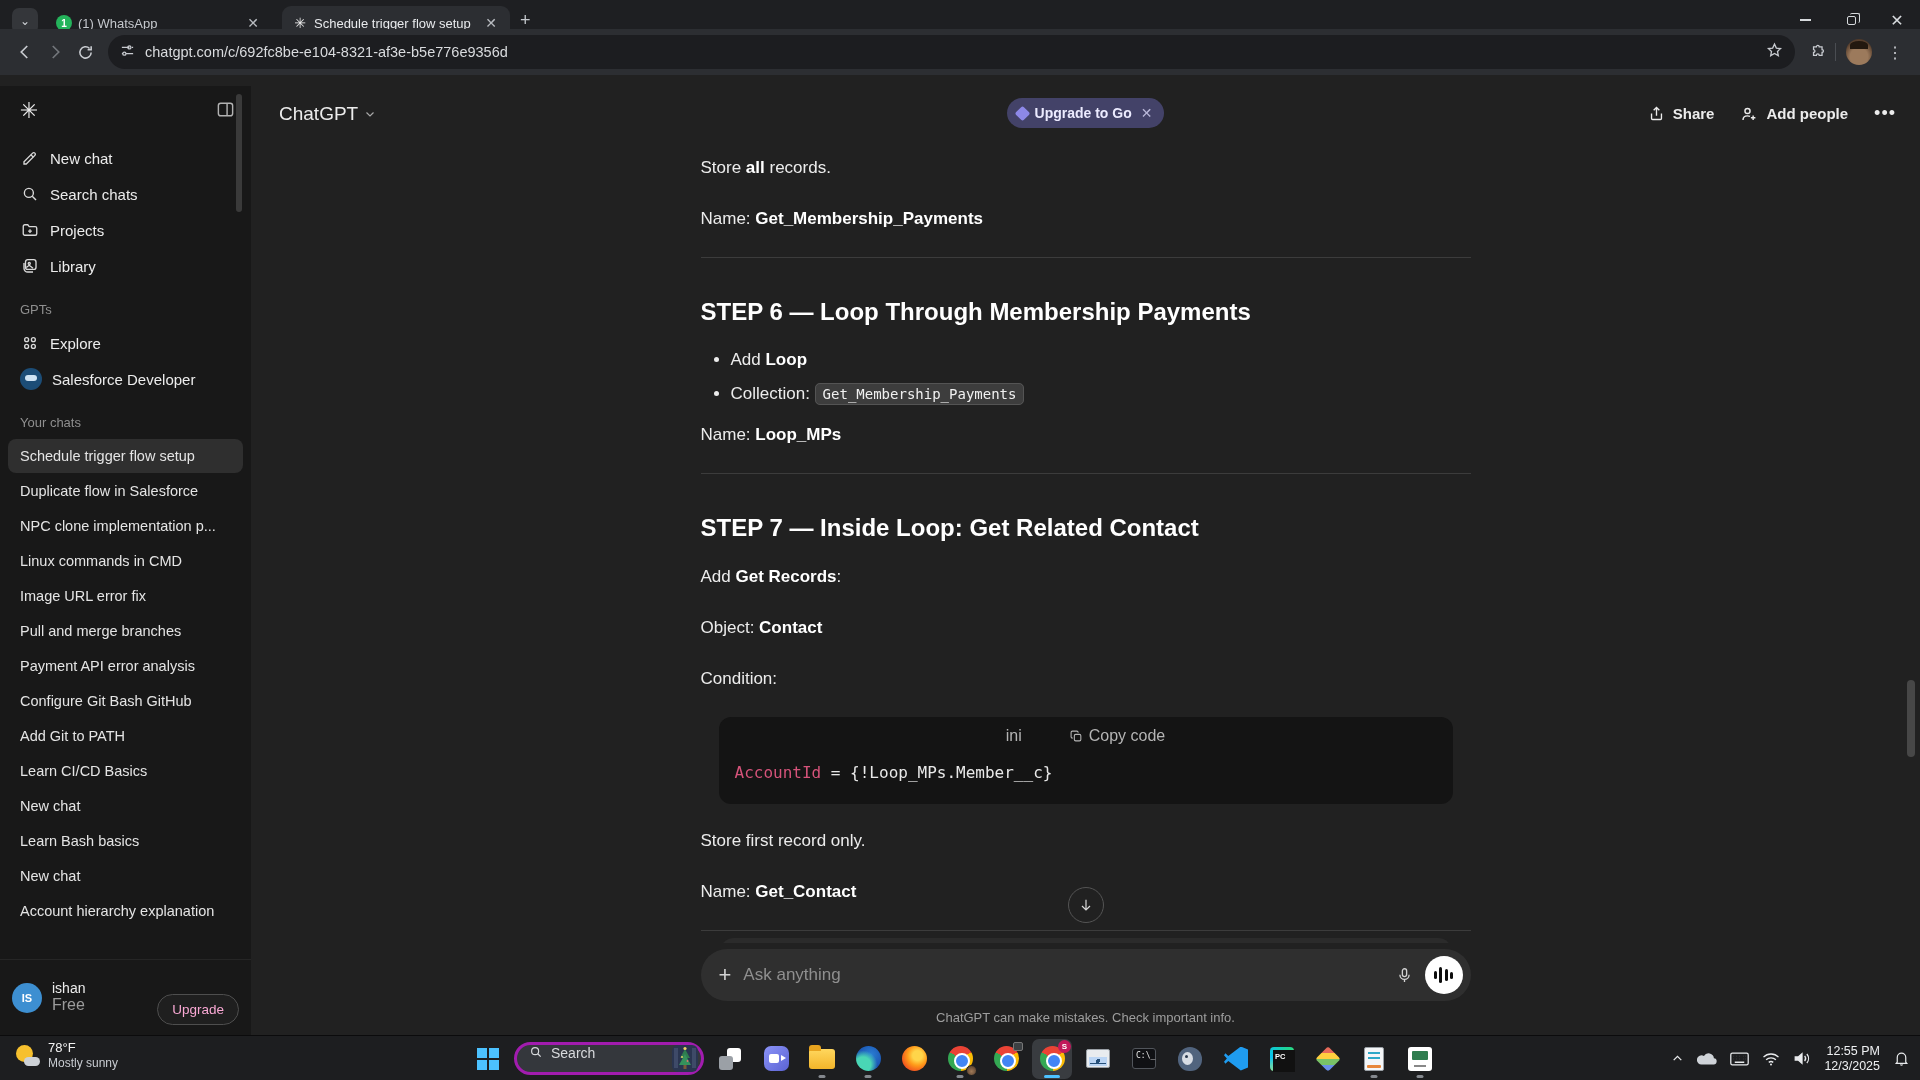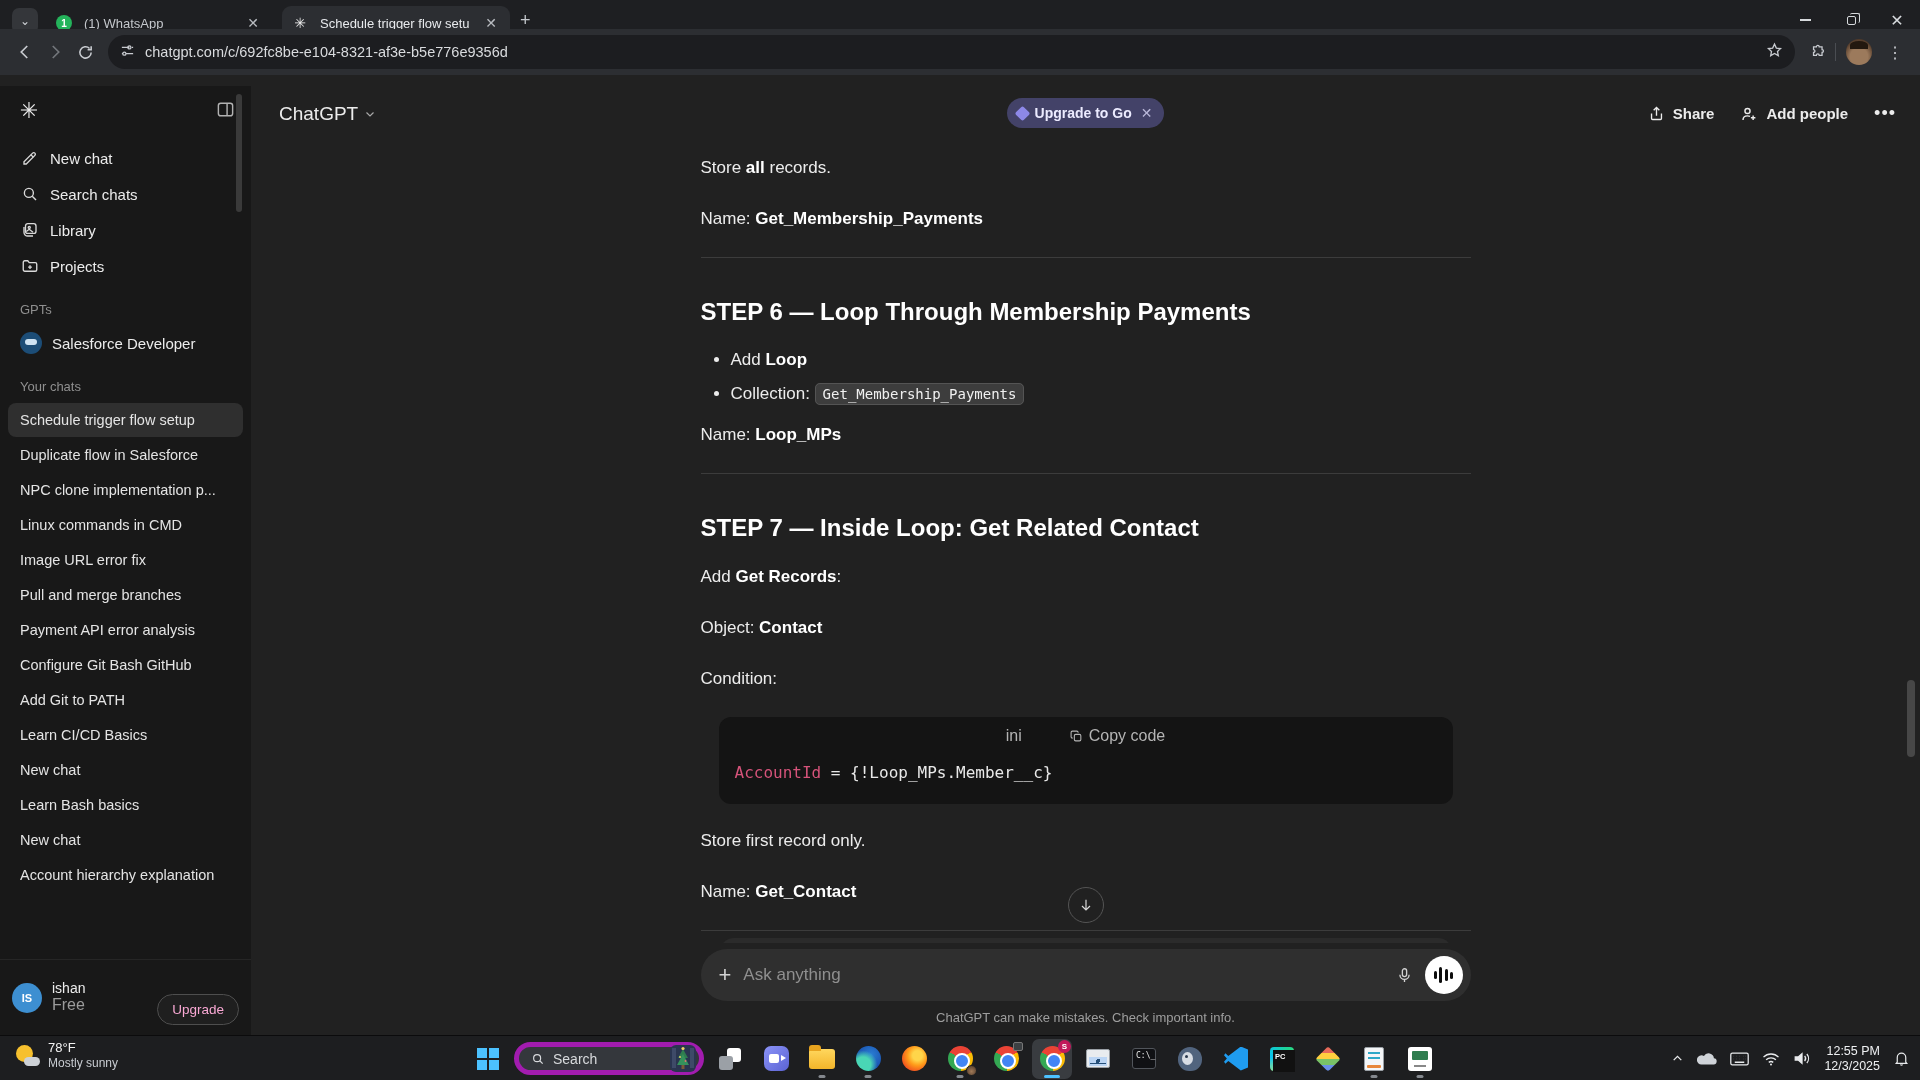--- a/index.html
+++ b/index.html
@@ -8,21 +8,21 @@
   .screen { position:relative; width:1920px; height:1080px; background:#212121; }
 
   
   .titlebar { position:absolute; top:0; left:0; width:100%; height:40px; background:#1e1f22; }
   .tabsearch { position:absolute; left:12px; top:8px; width:26px; height:26px; border-radius:7px;
                background:#34363a; color:#cfd2d6; font-size:12px; display:flex; align-items:center; justify-content:center; }
   .tab { position:absolute; top:6px; height:34px; border-radius:9px 9px 0 0; display:flex; align-items:center;
          padding:0 10px; font-size:13px; color:#c4c7cc; }
   .tab.inactive { left:46px; width:226px; }
   .tab.active { left:282px; width:228px; background:#2c2e32; color:#e8eaed; }
-  .tab .title { flex:1; white-space:nowrap; overflow:hidden; margin:0 12px; }
+  .tab .title { flex:1; white-space:nowrap; overflow:hidden; margin:0 6px; }
   .tab .close { color:#b9bcc1; font-size:14px; padding:0 3px; }
   .favicon-wa { width:16px; height:16px; border-radius:50%; background:#24b35b; color:#fff; font-size:10px; font-weight:bold;
                 display:flex; align-items:center; justify-content:center; flex:none; }
   .favicon-gpt { width:16px; height:16px; color:#ececec; font-size:14px; line-height:16px; text-align:center; flex:none; }
   .newtab { position:absolute; left:520px; top:10px; color:#c4c7cc; font-size:18px; }
   .wincontrols { position:absolute; right:0; top:0; height:40px; display:flex; }
   .winbtn { width:46px; height:40px; display:flex; align-items:center; justify-content:center; color:#d7dadd; }
   .winbtn .minbar { width:11px; height:1.5px; background:#d7dadd; }
   .winbtn .restore { width:9px; height:9px; border:1.2px solid #d7dadd; border-radius:2px; position:relative; }
   .winbtn .restore:before { content:""; position:absolute; left:2px; top:-4px; width:9px; height:9px;
@@ -118,21 +118,21 @@
   .weather-txt { line-height:1.25; }
   .weather-temp { font-size:13px; color:#f2f2f2; }
   .weather-desc { font-size:12px; color:#c9cdd2; }
   .tb-center { position:absolute; left:468px; top:2px; display:flex; align-items:center; gap:6px; height:41px; }
   .tb-item { width:40px; height:40px; display:flex; align-items:center; justify-content:center; position:relative; flex:none; }
   .tb-item .dot { position:absolute; bottom:1px; left:50%; transform:translateX(-50%); width:7px; height:3px; border-radius:2px; background:#84888e; }
   .tb-item.active-app { background:#393c40; border-radius:7px; }
   .tb-item.active-app .dot { width:16px; background:#4cc2ff; }
   .start-ic { width:22px; height:22px; display:grid; grid-template-columns:10px 10px; grid-template-rows:10px 10px; gap:2px; }
   .start-ic i { background:#4cc2ff; }
-  .tb-search { width:190px; height:33px; border-radius:17px; background:#34373c; border:5px solid #a21caf; display:flex; align-items:center;
+  .tb-search { width:190px; height:33px; border-radius:17px; background:#34373c; border:3px solid #a21caf; display:flex; align-items:flex-start;
                padding:0 3px 0 12px; gap:8px; color:#d8dadd; font-size:14px; }
   .tb-search .tree { margin-left:auto; }
   .taskview-ic { position:relative; width:22px; height:22px; }
   .taskview-ic i { position:absolute; width:14px; height:14px; border-radius:3px; }
   .taskview-ic i:first-child { right:0; top:0; background:#ffffff; }
   .taskview-ic i:last-child { left:0; bottom:0; background:#9ba0a6; }
   .chat-ic { width:25px; height:25px; border-radius:7px; background:linear-gradient(135deg,#8b93f8,#5b63d3); position:relative; }
   .chat-ic:before { content:""; position:absolute; left:5px; top:8px; width:10px; height:9px; border-radius:2px; background:#fff; }
   .chat-ic:after { content:""; position:absolute; right:3px; top:9px; border-left:5px solid #fff; border-top:3px solid transparent; border-bottom:3px solid transparent; }
   .folder-ic { width:26px; height:20px; border-radius:3px; background:linear-gradient(#ffd75e,#f3b52a); position:relative; }
@@ -274,39 +274,50 @@
           <svg width="18" height="18" viewBox="0 0 24 24" fill="none" stroke="currentColor" stroke-width="1.8">
               <circle cx="10.5" cy="10.5" r="6"></circle>
               <path d="M15 15 l5 5"></path>
             </svg>
         </span>
         <span>Search chats</span>
       </div>
       <div class="sb-item">
         <span class="ic">
           <svg width="18" height="18" viewBox="0 0 24 24" fill="none" stroke="currentColor" stroke-width="1.8">
+              <path d="M3 7 a2 2 0 0 1 2-2 h4 l2 2.5 h8 a2 2 0 0 1 2 2 V17 a2 2 0 0 1 -2 2 H5 a2 2 0 0 1 -2-2 z"></path>
+              <path d="M12 11 v5 M9.5 13.5 h5"></path>
+            </svg>
+        </span>
+        <span>Projects</span>
+      </div>
+      <div class="sb-item">
+        <span class="ic">
+          <svg width="18" height="18" viewBox="0 0 24 24" fill="none" stroke="currentColor" stroke-width="1.8">
               <rect x="6" y="3.5" width="14" height="13" rx="3"></rect>
               <path d="M4 8 v7 a5 5 0 0 0 5 5 h7"></path>
               <circle cx="11" cy="8.5" r="1.4"></circle>
               <path d="M7 14 l4-3 5 4"></path>
             </svg>
         </span>
         <span>Library</span>
       </div>
+
+      <div class="sb-section">GPTs</div>
       <div class="sb-item">
         <span class="ic">
           <svg width="18" height="18" viewBox="0 0 24 24" fill="none" stroke="currentColor" stroke-width="1.8">
-              <path d="M3 7 a2 2 0 0 1 2-2 h4 l2 2.5 h8 a2 2 0 0 1 2 2 V17 a2 2 0 0 1 -2 2 H5 a2 2 0 0 1 -2-2 z"></path>
-              <path d="M12 11 v5 M9.5 13.5 h5"></path>
+              <circle cx="7.5" cy="7.5" r="2.6"></circle>
+              <circle cx="16.5" cy="7.5" r="2.6"></circle>
+              <circle cx="7.5" cy="16.5" r="2.6"></circle>
+              <circle cx="16.5" cy="16.5" r="2.6"></circle>
             </svg>
         </span>
-        <span>Projects</span>
-      </div>
-
-      <div class="sb-section">GPTs</div>
+        <span>Explore</span>
+      </div>
       <div class="sb-item">
         <span class="gpt-avatar"></span>
         <span>Salesforce Developer</span>
       </div>
 
       <div class="sb-section">Your chats</div>
       <div>
 
           <div class="chat-item active">
             <span>Schedule trigger flow setup</span>

